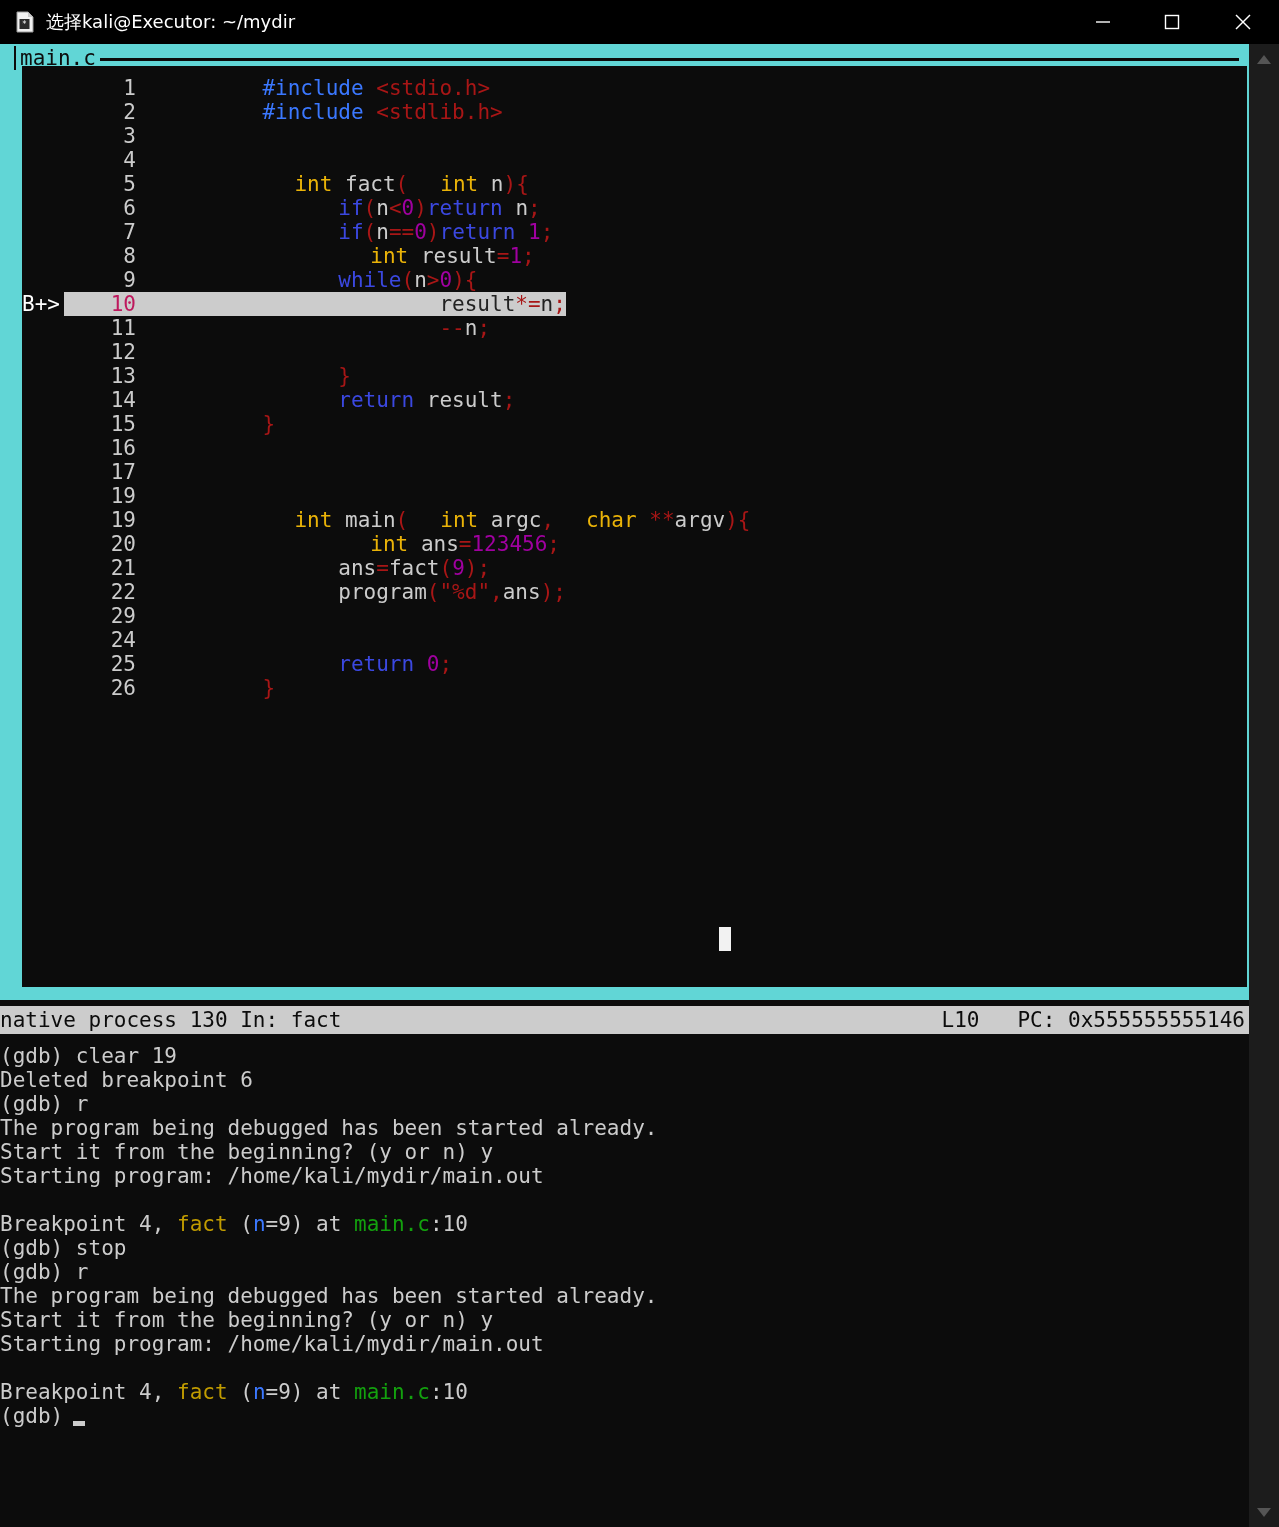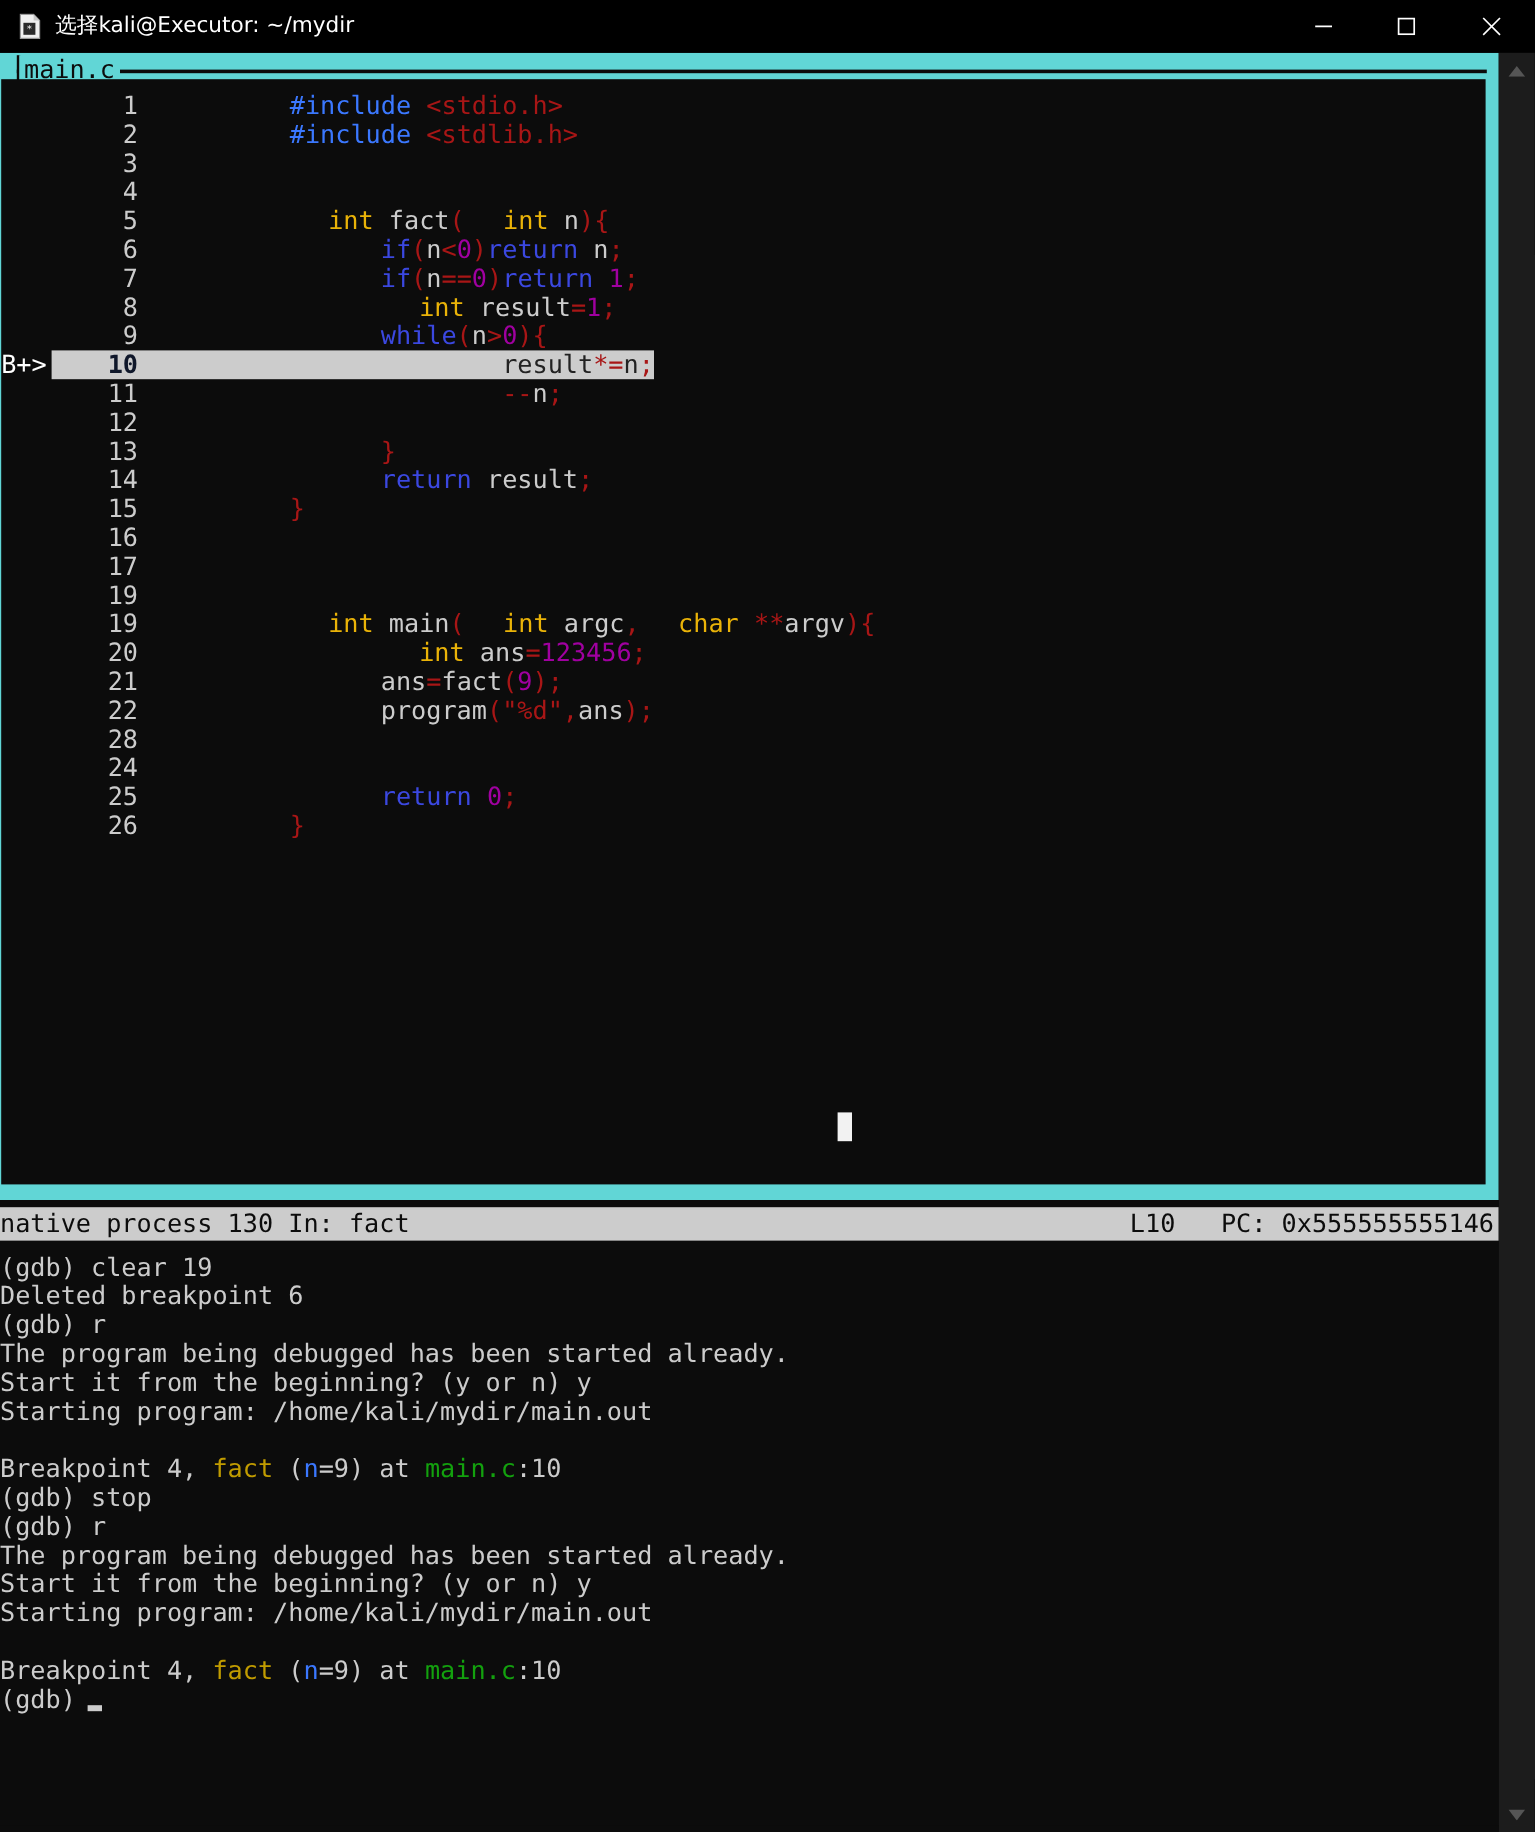--- a/index.html
+++ b/index.html
@@ -64,26 +64,25 @@
   #tui-frame {
     position: absolute;
     left: 0; top: 0;
     width: 1249px;
     height: 956px;
     background: #61d6d6;
   }
   
   #code-canvas {
     position: absolute;
-    left: 1px; top: 22px;
+    left: 22px; top: 22px;
     width: 1225px;
     height: 921px;
     background: #0c0c0c;
     overflow: hidden;
-    padding-left: 12px;
   }
   
   #frame-rule {
     position: absolute;
     left: 14px; top: 14px;
     width: 1225px;
     height: 3px;
     background: #0c0c0c;
   }
   #frame-tab {
@@ -140,21 +139,21 @@
 
   
   .cline.current {
     background: transparent;
   }
   .hl {
     display: inline-block;
     background: #cccccc;
     color: #0c0c0c;
   }
-  .hl .gutter { color: #0f172a; font-weight: bold; }
+  .hl .gutter { color: #be185d; }
   .hl .pun  { color: #a81616; }
   .hl .idn  { color: #222222; }
 
   
   #code-cursor {
     position: absolute;
     left: 697px; top: 861px;
     width: 12px; height: 24px;
     background: #f2f2f2;
   }
@@ -291,21 +290,21 @@
           <div class="cline" style="top: 298px;"><span class="marker">   </span><span><span class="gutter">13</span><span class="code-body"><span class="idn">                </span><span class="pun">}</span></span></span></div>
           <div class="cline" style="top: 322px;"><span class="marker">   </span><span><span class="gutter">14</span><span class="code-body"><span class="idn">                </span><span class="kw">return</span><span class="idn"> result</span><span class="pun">;</span></span></span></div>
           <div class="cline" style="top: 346px;"><span class="marker">   </span><span><span class="gutter">15</span><span class="code-body"><span class="idn">          </span><span class="pun">}</span></span></span></div>
           <div class="cline" style="top: 370px;"><span class="marker">   </span><span><span class="gutter">16</span><span class="code-body"></span></span></div>
           <div class="cline" style="top: 394px;"><span class="marker">   </span><span><span class="gutter">17</span><span class="code-body"></span></span></div>
           <div class="cline" style="top: 418px;"><span class="marker">   </span><span><span class="gutter">19</span><span class="code-body"></span></span></div>
           <div class="cline" style="top: 442px;"><span class="marker">   </span><span><span class="gutter">19</span><span class="code-body"><span class="idn">          </span><span class="typ">int</span><span class="idn"> </span><span class="idn">main</span><span class="pun">(</span><span class="typ">int</span><span class="idn"> argc</span><span class="pun">,</span><span class="typ">char</span><span class="idn"> </span><span class="pun">**</span><span class="idn">argv</span><span class="pun">)</span><span class="pun">{</span></span></span></div>
           <div class="cline" style="top: 466px;"><span class="marker">   </span><span><span class="gutter">20</span><span class="code-body"><span class="idn">                </span><span class="typ">int</span><span class="idn"> ans</span><span class="pun">=</span><span class="num">123456</span><span class="pun">;</span></span></span></div>
           <div class="cline" style="top: 490px;"><span class="marker">   </span><span><span class="gutter">21</span><span class="code-body"><span class="idn">                </span><span class="idn">ans</span><span class="pun">=</span><span class="idn">fact</span><span class="pun">(</span><span class="num">9</span><span class="pun">)</span><span class="pun">;</span></span></span></div>
           <div class="cline" style="top: 514px;"><span class="marker">   </span><span><span class="gutter">22</span><span class="code-body"><span class="idn">                </span><span class="idn">program</span><span class="pun">(</span><span class="str">"%d"</span><span class="pun">,</span><span class="idn">ans</span><span class="pun">)</span><span class="pun">;</span></span></span></div>
-          <div class="cline" style="top: 538px;"><span class="marker">   </span><span><span class="gutter">28</span><span class="code-body"></span></span></div>
+          <div class="cline" style="top: 538px;"><span class="marker">   </span><span><span class="gutter">29</span><span class="code-body"></span></span></div>
           <div class="cline" style="top: 562px;"><span class="marker">   </span><span><span class="gutter">24</span><span class="code-body"></span></span></div>
           <div class="cline" style="top: 586px;"><span class="marker">   </span><span><span class="gutter">25</span><span class="code-body"><span class="idn">                </span><span class="kw">return</span><span class="idn"> </span><span class="num">0</span><span class="pun">;</span></span></span></div>
           <div class="cline" style="top: 610px;"><span class="marker">   </span><span><span class="gutter">26</span><span class="code-body"><span class="idn">          </span><span class="pun">}</span></span></span></div>
         </div>
       <div id="code-cursor"></div>
     </div>
   </div>
 
   <div id="statusbar">
     <span id="status-left">native process 130 In: fact</span>

